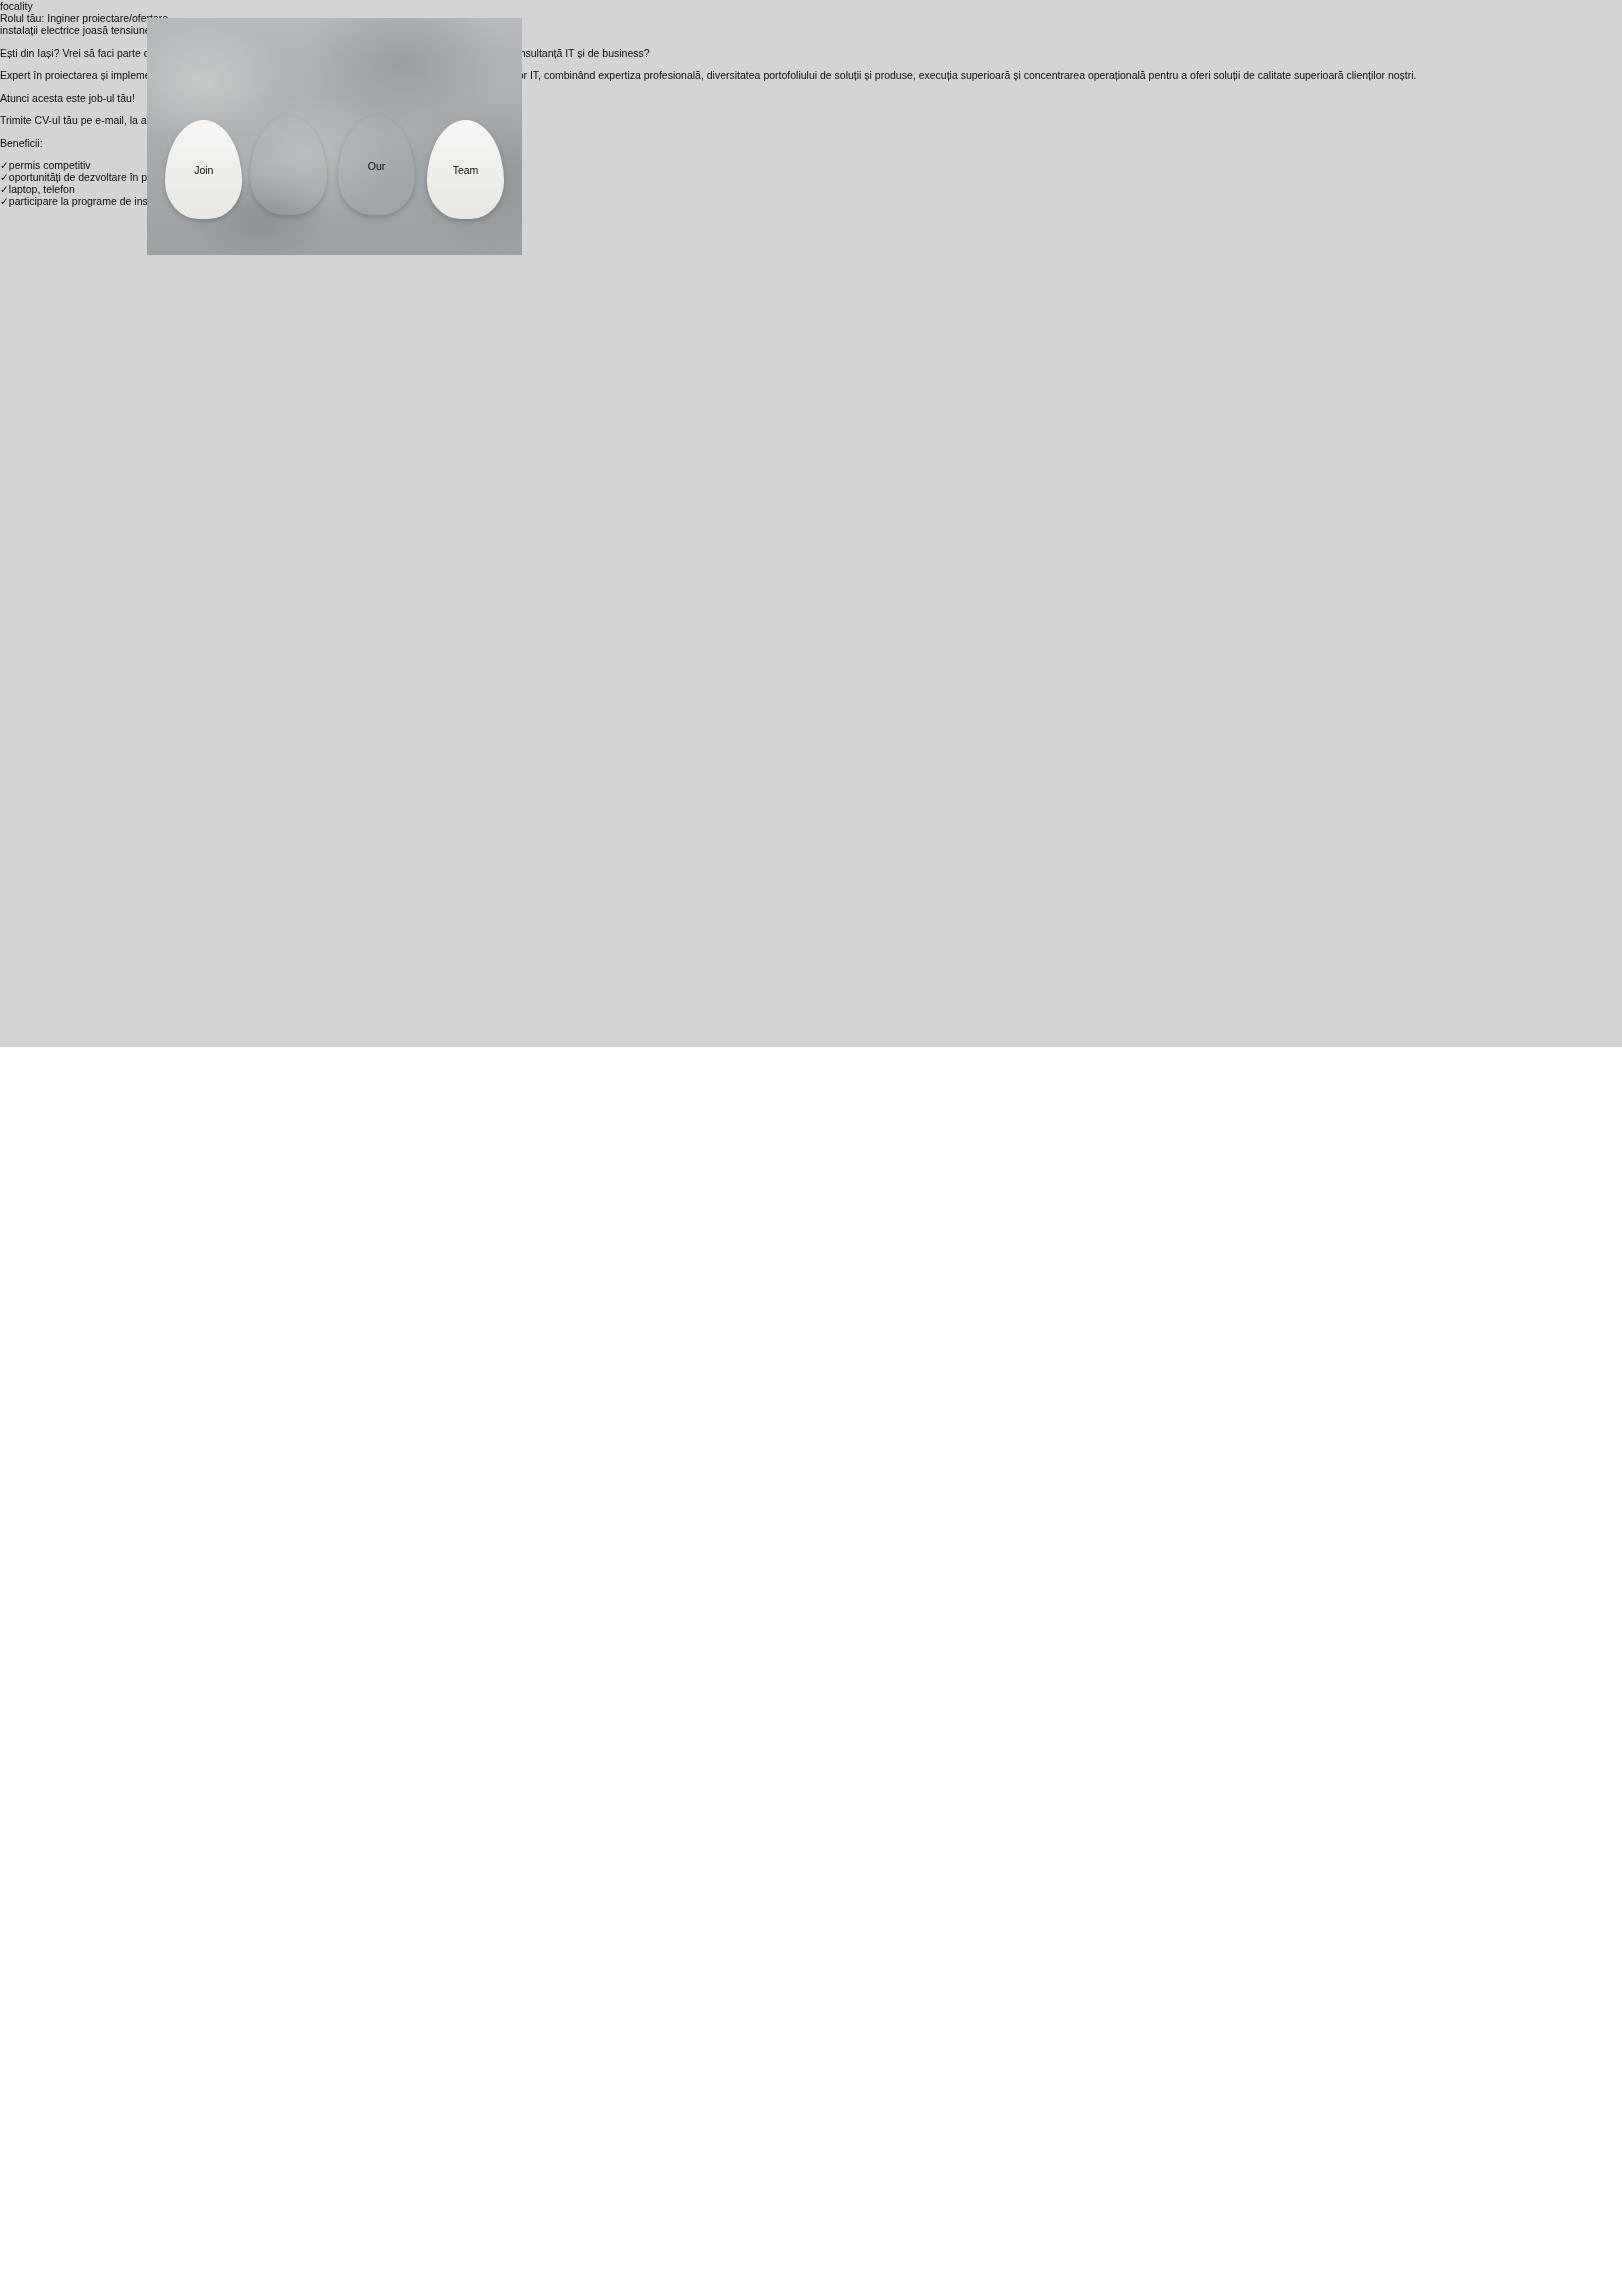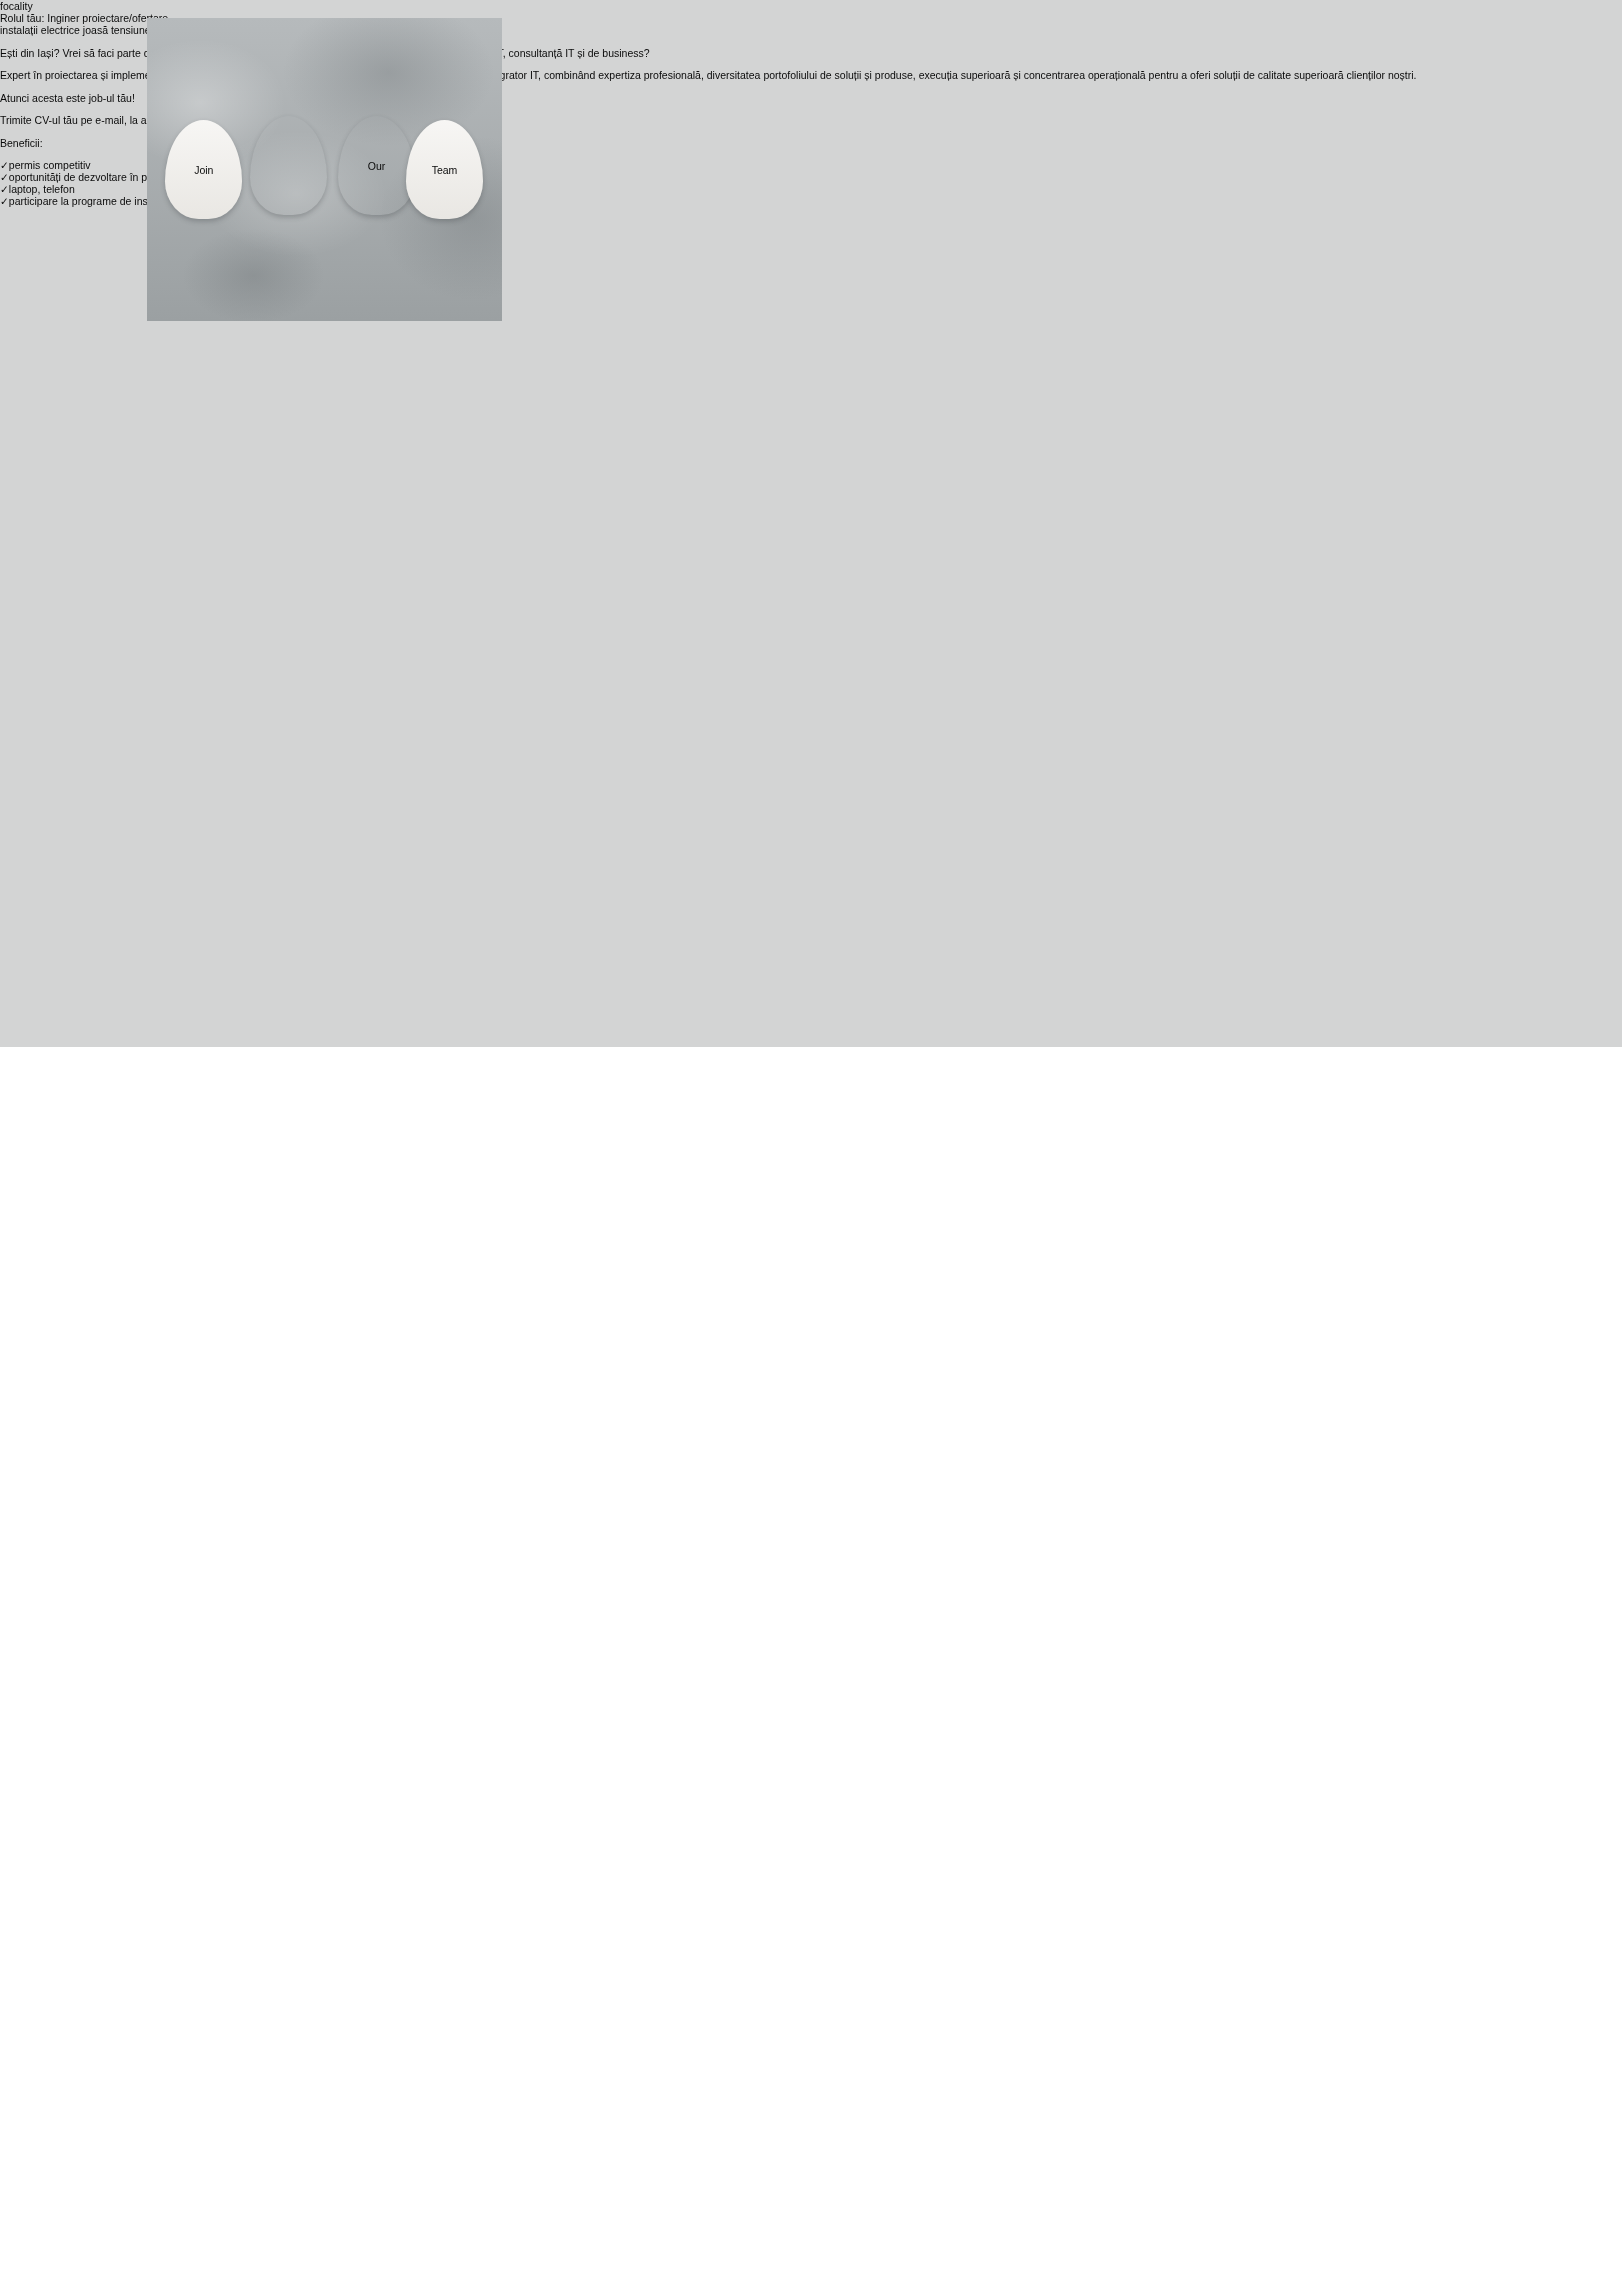--- a/index.html
+++ b/index.html
@@ -3,28 +3,28 @@
 <meta charset="utf-8">
 <style>
   html,body{margin:0;padding:0;background:#ffffff;}
   .page{position:relative;width:1622px;height:2295px;background:#ffffff;overflow:hidden;
         font-family:"Liberation Sans","DejaVu Sans",sans-serif;color:#0a0a0a;}
 
   
   .hero{position:absolute;left:0;top:0;width:1622px;height:1047px;background:#d3d4d4;}
 
   
-  .photo{position:absolute;left:147px;top:18.3px;width:355px;height:303px;overflow:hidden;
+  .photo{position:absolute;left:147px;top:18.3px;width:355px;height:237px;overflow:hidden;
     background:
       radial-gradient(ellipse 131px 98px at 15% 28%, rgba(255,255,255,.30), transparent 65%),
       radial-gradient(ellipse 170px 118px at 68% 18%, rgba(108,114,117,.35), transparent 62%),
       radial-gradient(ellipse 151px 105px at 42% 58%, rgba(255,255,255,.22), transparent 60%),
       radial-gradient(ellipse 157px 137px at 92% 66%, rgba(104,110,113,.30), transparent 60%),
       radial-gradient(ellipse 118px 79px at 30% 85%, rgba(90,96,99,.25), transparent 60%),
-      linear-gradient(#b6babc,#9ba0a2);}
+      linear-gradient(#b6babc,#9ba0a2); padding-left: 20px;}
   .chair{position:absolute;top:102px;width:79px;height:135px;}
   .seat{position:absolute;top:0;left:0;width:77px;height:99px;
         border-radius:50% 50% 44% 44% / 62% 62% 38% 38%;
         box-shadow:0 2.6px 5.2px rgba(40,44,46,.25);
         display:flex;align-items:center;justify-content:center;}
   .seat-white{background:linear-gradient(#f7f6f4,#e9e7e3);}
   .seat-gray1{background:linear-gradient(#aeadab,#98severalize 0;}
   .seat-gray1{background:linear-gradient(#afaeac,#9a9896);}
   .seat-gray2{background:linear-gradient(#a3a19f,#8f8d8b);}
   .chair-label{font-family:"Liberation Serif","DejaVu Serif",serif;font-weight:700;font-size:23.6px;letter-spacing:0.7px;}
@@ -115,21 +115,21 @@
           <span class="chair-label lbl-light"></span>
         </div>
         <div class="legs legs-wood"><span class="l1"></span><span class="l2"></span></div>
       </div>
       <div class="chair" style="left:191px;top:98px">
         <div class="seat seat-gray2">
           <span class="chair-label lbl-light">Our</span>
         </div>
         <div class="legs legs-wood"><span class="l1"></span><span class="l2"></span></div>
       </div>
-      <div class="chair tilt-r" style="left:259px">
+      <div class="chair tilt-r" style="left:280px">
         <div class="seat seat-white">
           <span class="chair-label lbl-dark">Team</span>
         </div>
         <div class="legs legs-wire"><span class="l1"></span><span class="l2"></span><span class="l3"></span><span class="l4"></span></div>
       </div>
     </div>
 
     <div class="brand">
       <div class="logo">focality</div>
     </div>

